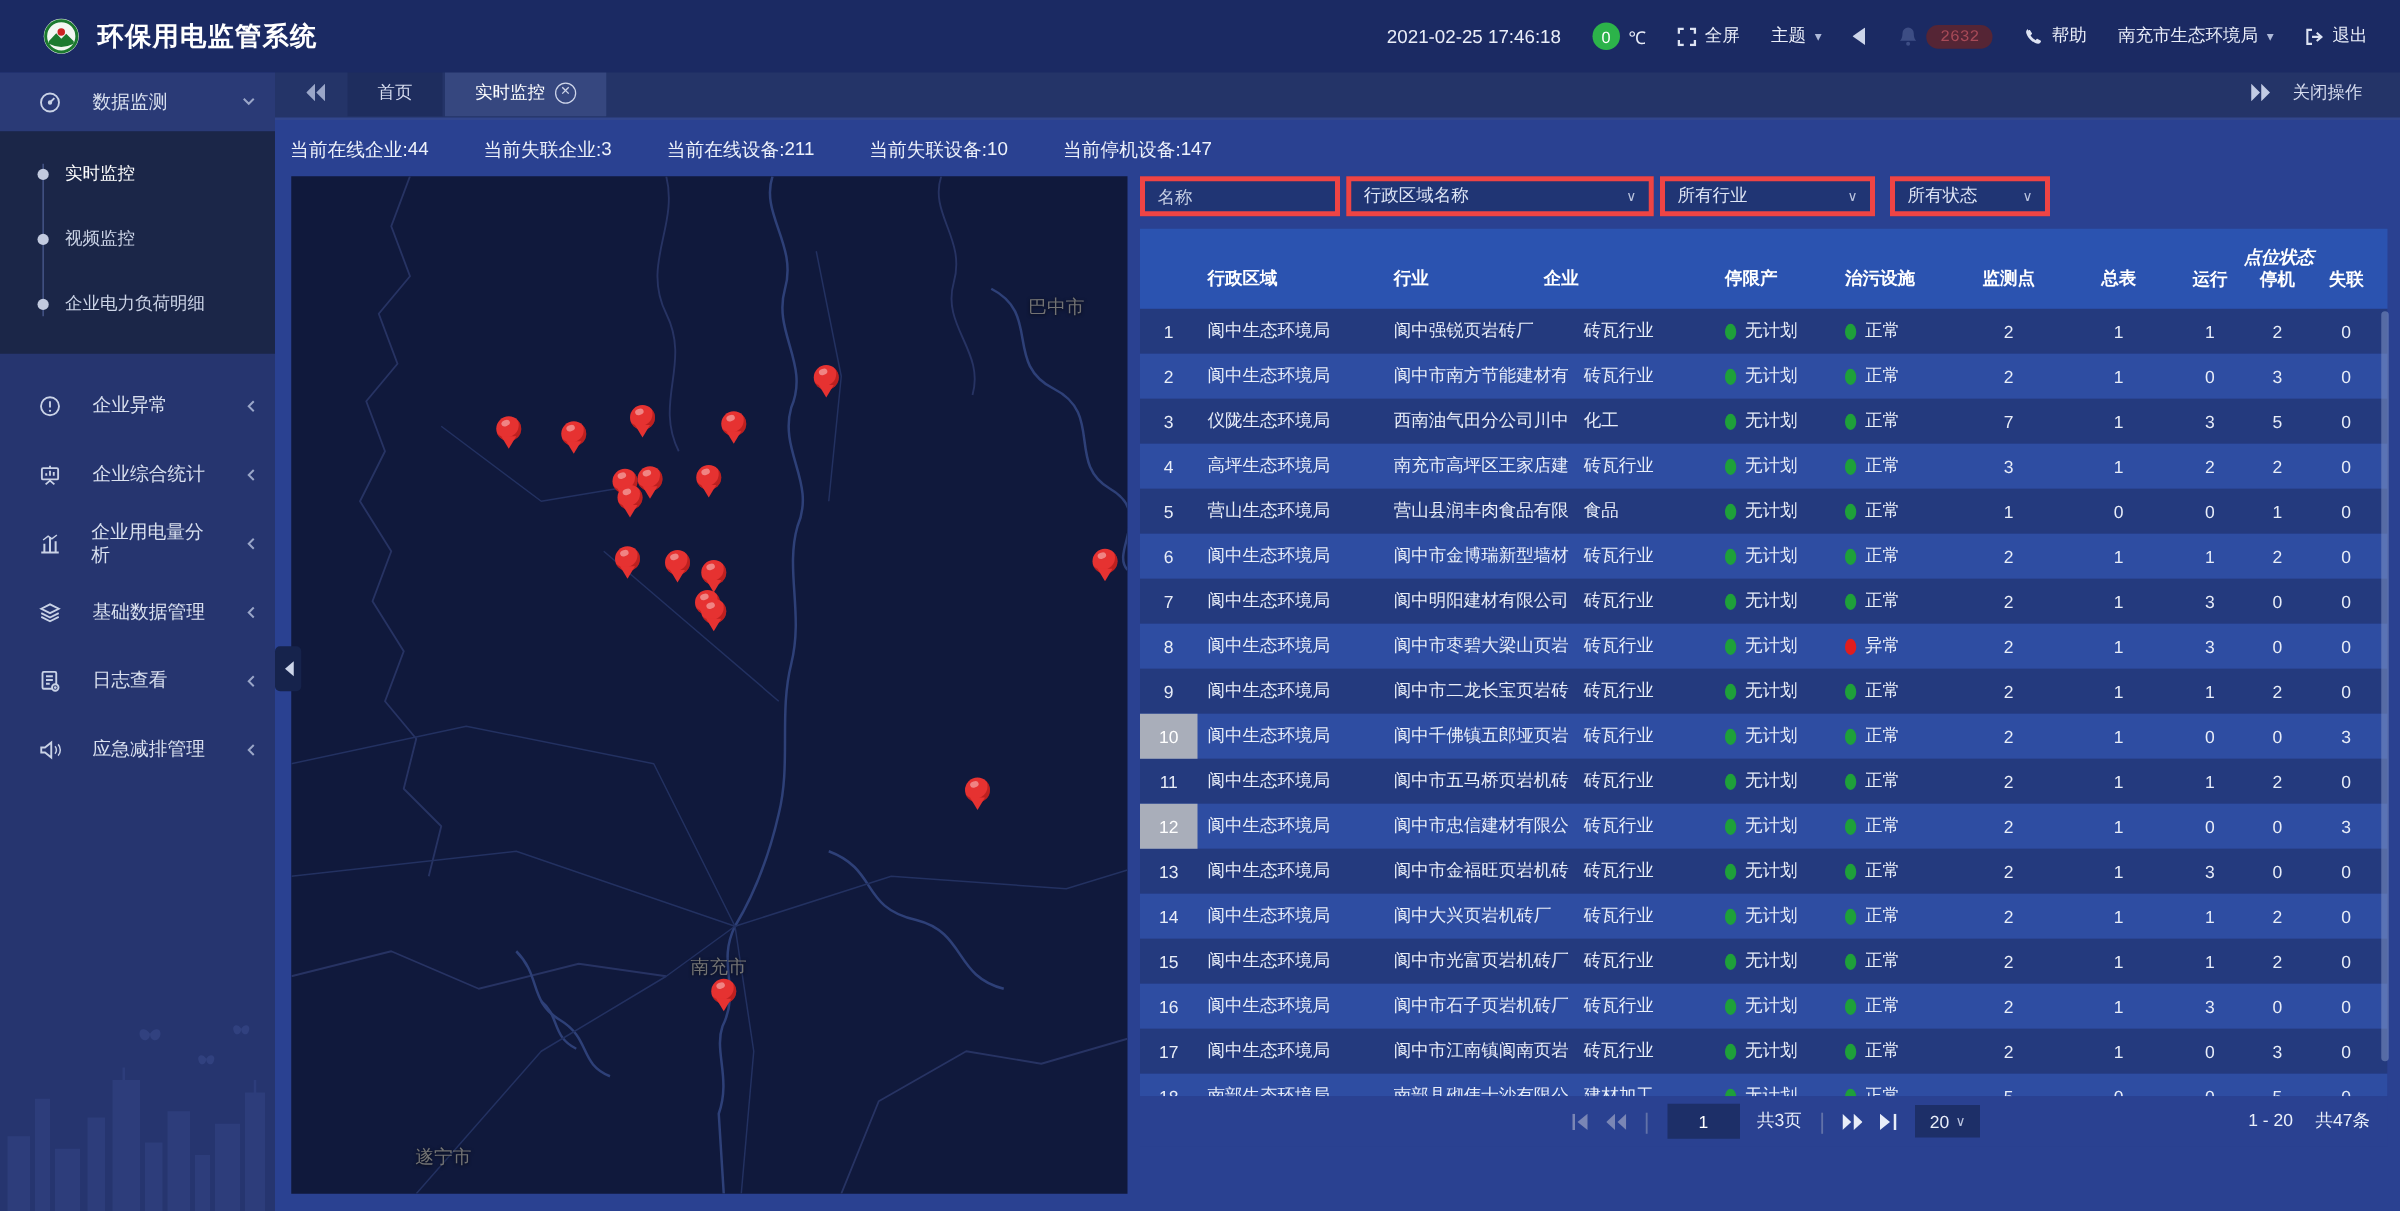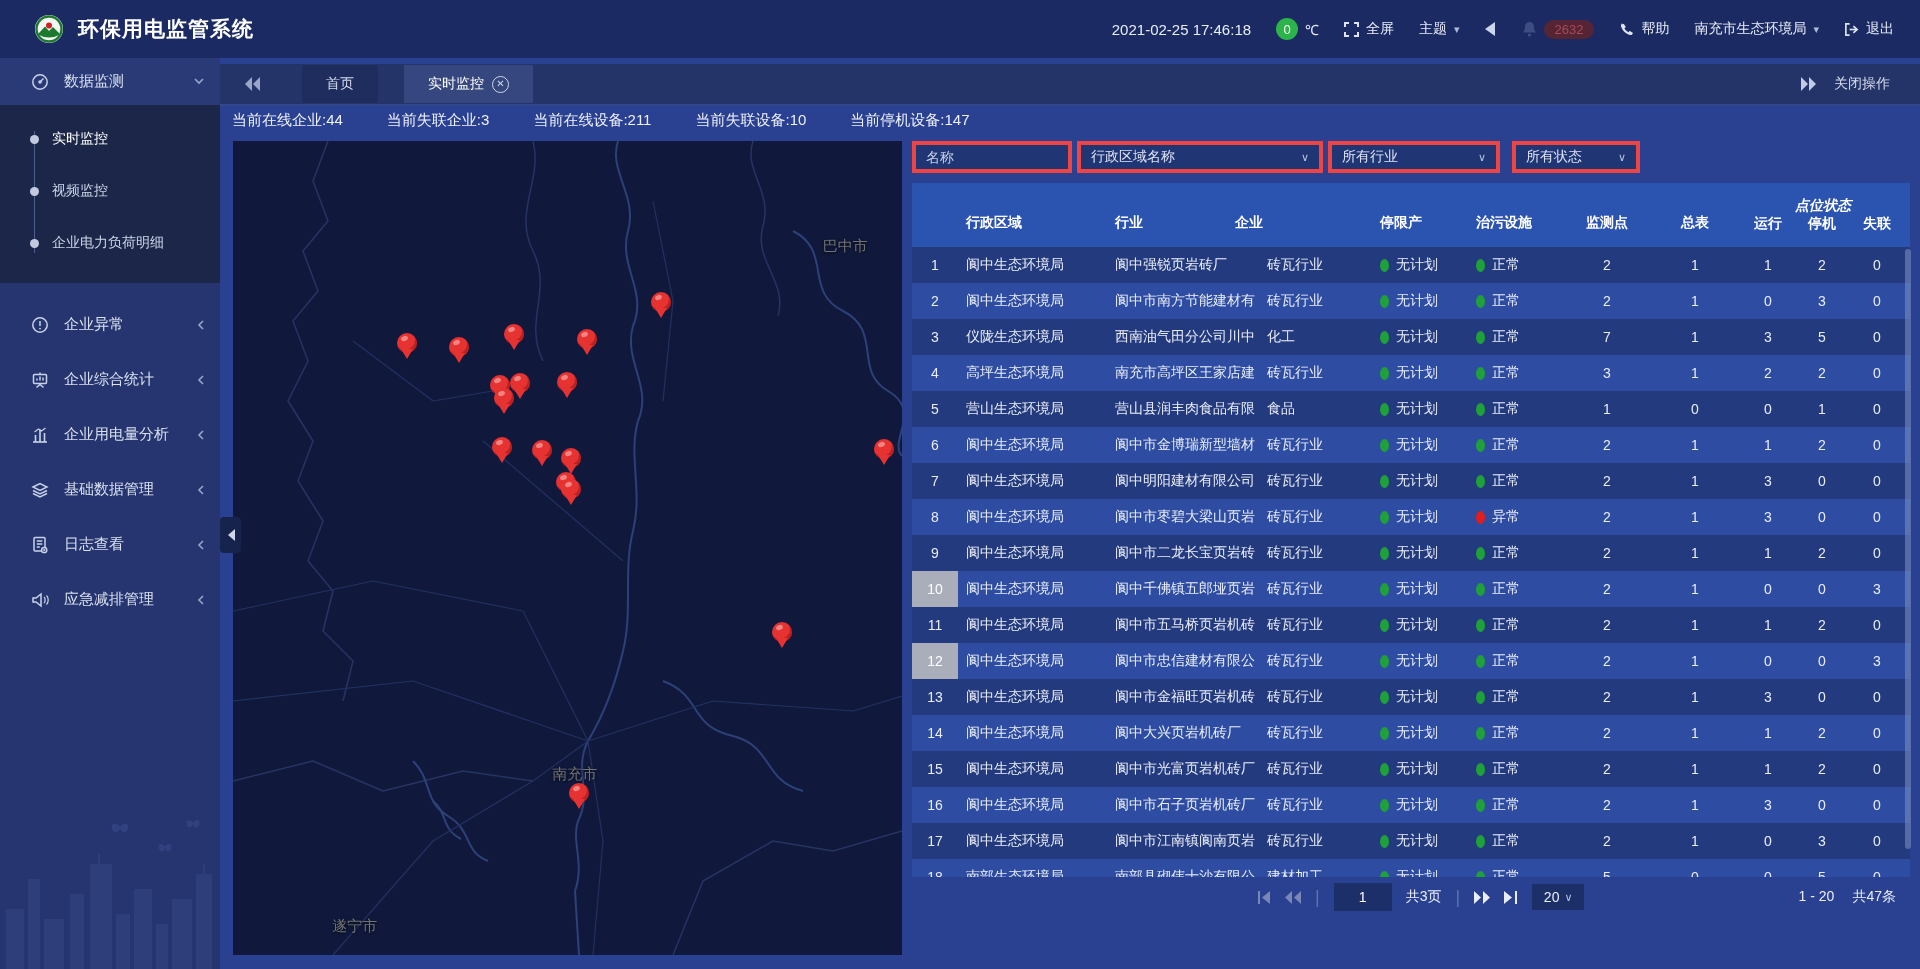--- a/index.html
+++ b/index.html
@@ -10,34 +10,34 @@
   .header{position:absolute;left:0;top:0;width:1920px;height:58px;background:#1b2a63;display:flex;align-items:center;color:#e9edf8;z-index:10;}
   .brand{display:flex;align-items:center;gap:14px;padding-left:34px;min-width:520px;}
   .logo{width:30px;height:30px;}
   .brand-title{font-size:21px;font-weight:bold;letter-spacing:1px;color:#fff;}
   .header-right{margin-left:auto;display:flex;align-items:center;gap:25px;padding-right:26px;font-size:14px;}
   .hitem{display:flex;align-items:center;gap:7px;cursor:pointer;white-space:nowrap;}
   .datetime{font-size:15px;}
   .temp-badge{width:22px;height:22px;border-radius:50%;background:#2cb34a;display:flex;align-items:center;justify-content:center;font-size:13px;color:#fff;}
   .temp-unit{font-size:14px;}
   .caret{font-size:11px;color:#aeb9d8;}
-  .notif-badge{background:#552535;color:#a84a58;border-radius:10px;padding:2px 11px;font-size:13px;}
+  .notif-badge{background:#552535;color:#a84a58;border-radius:10px;padding:2px 11px;font-size:13px;font-family:Liberation Mono, monospace;}
   .icon-dim svg{opacity:.55;}
 
   
-  .tabbar{position:absolute;left:220px;top:64px;width:1700px;height:42px;background:#243468;display:flex;align-items:center;border-bottom:2px solid #32468c;box-sizing:border-box;z-index:9;gap:24px;}
+  .tabbar{position:absolute;left:220px;top:54px;width:1700px;height:42px;background:#243468;display:flex;align-items:center;border-bottom:2px solid #32468c;box-sizing:border-box;z-index:9;}
   .tab-scroll{width:30px;margin-left:18px;margin-right:10px;display:flex;align-items:center;justify-content:center;cursor:pointer;}
   .tab{height:38px;display:flex;align-items:center;gap:8px;padding:0 24px;font-size:14px;color:#d6dcef;background:#1e2d5e;margin-right:2px;cursor:pointer;}
   .tab.active{background:#36477f;color:#fff;}
   .tab-close{width:15px;height:15px;border:1px solid #cfd6ea;border-radius:50%;font-size:10px;line-height:13px;text-align:center;color:#cfd6ea;}
   .tabbar-right{margin-left:auto;display:flex;align-items:center;gap:18px;padding-right:30px;color:#d6dcef;font-size:14px;}
 
   
   .sidebar{position:absolute;left:0;top:58px;width:220px;height:911px;background:#26356f;color:#d9e0ef;overflow:hidden;}
-  .menu-item{height:55px;display:flex;align-items:center;gap:14px;padding:0 16px 0 30px;font-size:15px;cursor:pointer;}
+  .menu-item{height:55px;display:flex;align-items:center;gap:24px;padding:0 16px 0 30px;font-size:15px;cursor:pointer;}
   .menu-item .micon{width:20px;display:flex;justify-content:center;}
   .menu-item .chev{margin-left:auto;display:flex;}
   .menu-item.top{background:#2a3a76;height:47px;}
   .submenu{background:#1b2648;padding:8px 0 14px;position:relative;}
   .submenu::before{content:"";position:absolute;left:34px;top:26px;bottom:30px;width:1px;background:#4d5d92;}
   .subitem{height:52px;display:flex;align-items:center;padding-left:52px;position:relative;color:#cdd5e8;font-size:14px;cursor:pointer;}
   .subitem::before{content:"";position:absolute;left:30px;top:50%;margin-top:-4px;width:9px;height:9px;border-radius:50%;background:#c2cadf;}
   .subitem.active{color:#ffffff;}
   .skyline{position:absolute;left:0;bottom:0;}
 

